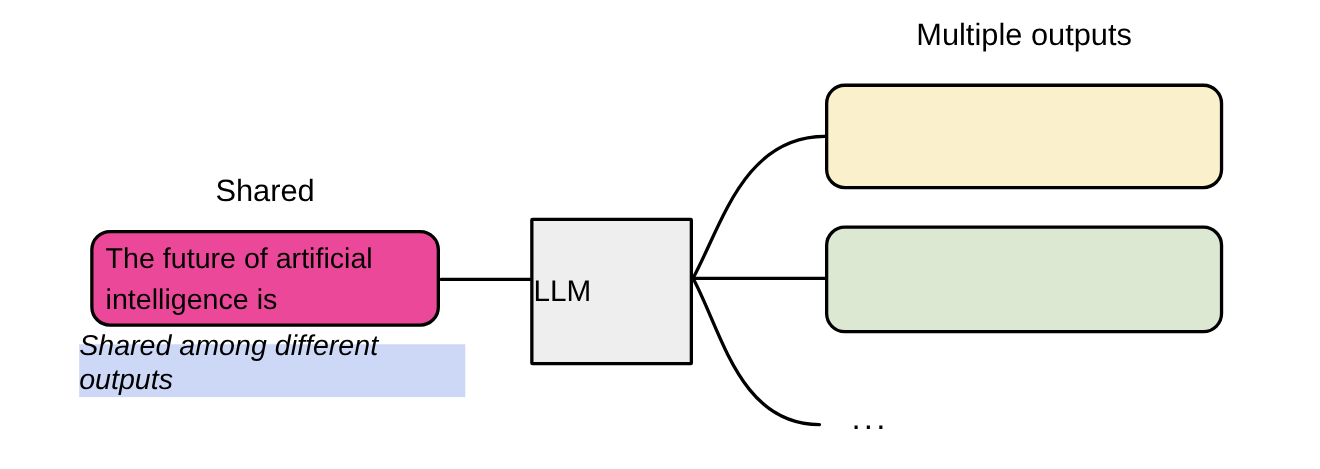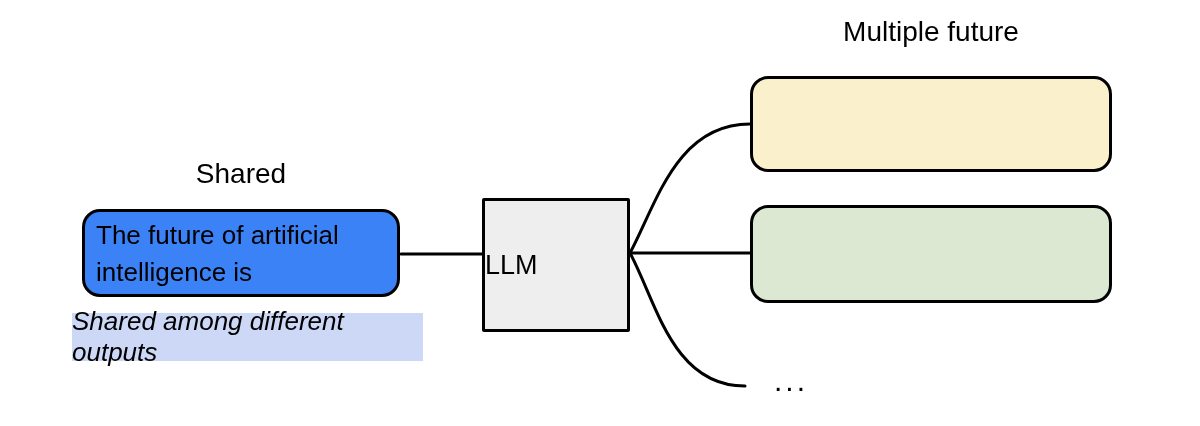--- a/index.html
+++ b/index.html
@@ -53,21 +53,21 @@
     align-items: center;
     font-size: 27px;
   }
   #output-box-1 { left: 750px; top: 76px;  width: 362px; height: 96px; }
   #output-box-2 { left: 750px; top: 205px; width: 362px; height: 98px; }
   #prompt-note {
     position: absolute;
     left: 72px; top: 313px;
     width: 351px; height: 48px;
     display: flex;
-    align-items: center;
+    align-items: flex-end;
     justify-content: center;
     font-size: 26px;
     font-style: italic;
   }
   #more-outputs {
     position: absolute;
     left: 774px; top: 364px;
     font-size: 30px;
     letter-spacing: 3px;
     line-height: 34px;
@@ -80,33 +80,33 @@
 
   <svg class="edges" viewBox="0 0 1200 426">
     <path d="M 401 254 L 483 254"></path>
     <path d="M 630 253 C 656 205 676 124 750 124"></path>
     <path d="M 630 253 L 750 253"></path>
     <path d="M 630 253 C 656 301 672 386 745 386"></path>
   </svg>
 
   <div class="title" id="prompt-title">Shared</div>
 
-  <div class="box" id="prompt-box" style="background-color: #3b82f6; padding-left: 11px;">
+  <div class="box" id="prompt-box" style="background-color: #ec4899; padding-left: 11px;">
     <span>The future of artificial intelligence is</span>
   </div>
 
   <div id="prompt-note" style="background-color: rgb(204, 216, 246);">
     <span>Shared among different outputs</span>
   </div>
 
   <div class="box" id="llm-box" style="background-color: rgb(238, 238, 238);">
     <span>LLM</span>
   </div>
 
-  <div class="title" id="outputs-title">Multiple future</div>
+  <div class="title" id="outputs-title">Multiple outputs</div>
 
   <div class="box" id="output-box-1" style="background-color: rgb(250, 240, 204);"></div>
 
   <div class="box" id="output-box-2" style="background-color: rgb(220, 232, 210);"></div>
 
   <div id="more-outputs">...</div>
 
 </div>
 
 </body></html>

